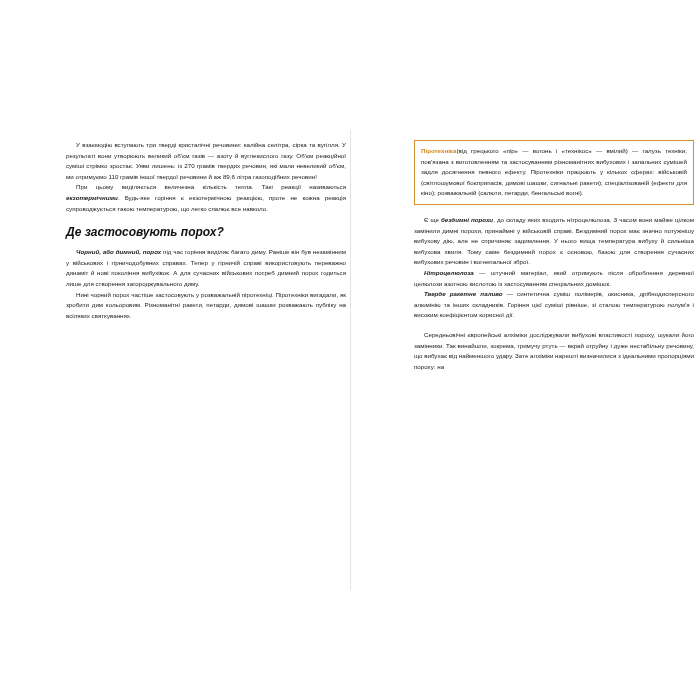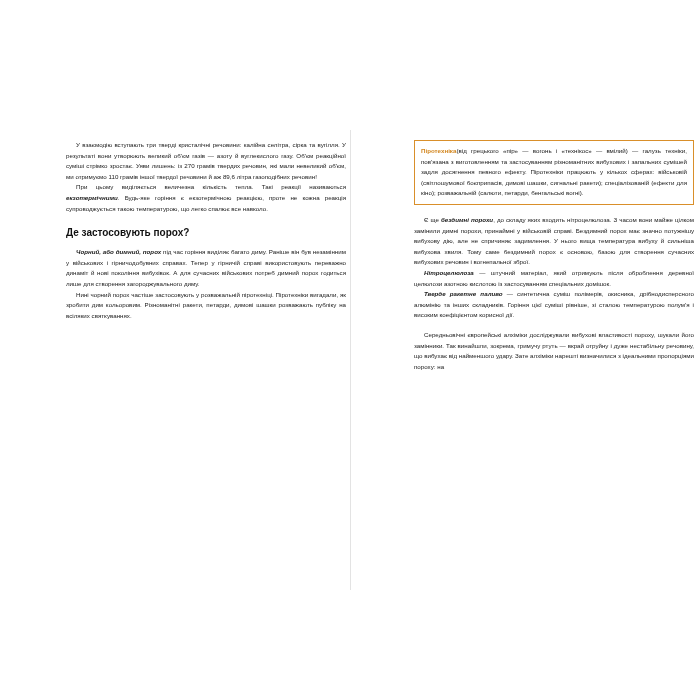--- a/index.html
+++ b/index.html
@@ -58,26 +58,27 @@
   .callout p {
     text-indent: 0;
     text-align: justify;
   }
   .callout .kw {
     color: #d2861f;
     font-weight: bold;
   }
 
   h2.section {
-    font-size: 10px;
+    font-size: 12px;
     font-weight: bold;
     color: #111;
     margin: 13px 0 9px 0;
     text-indent: 0;
     line-height: 11px;
+    font-style: italic;
   }
 
   .bi { font-weight: bold; font-style: italic; }
 
   .gap-sm { height: 9px; }
 
   .folio {
     position: absolute;
     top: 558px;
     font-size: 8px;

